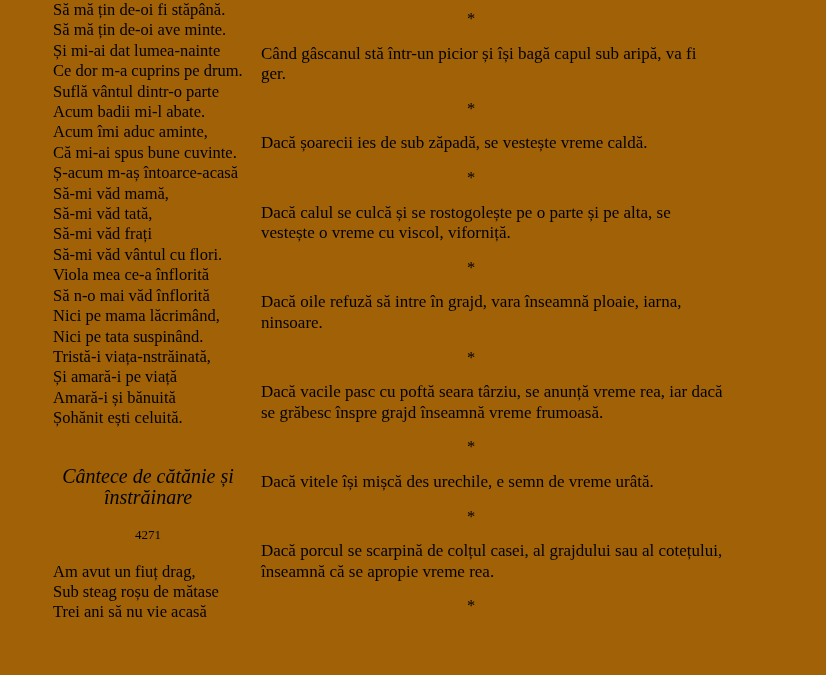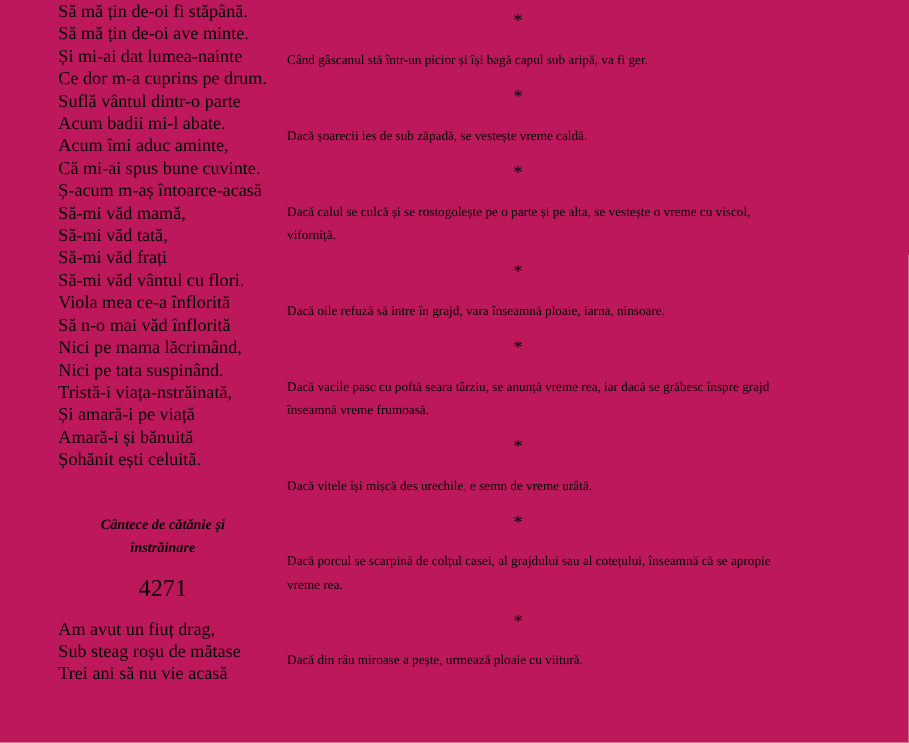--- a/index.html
+++ b/index.html
@@ -11,64 +11,64 @@
     width: 826px;
     height: 675px;
     overflow: hidden;
     font-family: "Liberation Serif", "DejaVu Serif", serif;
     color: #000000;
   }
   #page {
     position: relative;
     width: 826px;
     height: 675px;
-    background: #be185d;
+    background: #a16207;
     overflow: hidden;
   }
 
   
   #col-left {
     position: absolute;
     left: 53px;
     top: 0px;
     width: 195px;
   }
   .verse-line {
     font-size: 16.5px;
     line-height: 20.4px;
     white-space: pre;
     letter-spacing: 0px;
   }
   .section-heading {
-    font-size: 13px;
-    font-weight: bold;
+    font-size: 20px;
+    font-weight: normal;
     font-style: italic;
     line-height: 21px;
     text-align: center;
     width: 190px;
   }
   .poem-number {
-    font-size: 22px;
+    font-size: 13px;
     line-height: 20px;
     text-align: center;
     width: 190px;
   }
   .gap-before-heading { height: 37px; }
   .gap-heading-number { height: 17px; }
   .gap-number-verse  { height: 17px; }
 
   
   #col-right {
     position: absolute;
     left: 261px;
     top: 0px;
     width: 464px;
   }
   .proverb {
-    font-size: 12px;
+    font-size: 17px;
     line-height: 20.6px;
     text-align: left;
     margin: 0;
   }
   .sep {
     font-size: 16.5px;
     line-height: 20.6px;
     text-align: center;
     width: 472px;
     margin-left: -26px;
@@ -162,17 +162,16 @@
     <p class="proverb">Dacă vitele își mișcă des urechile, e semn de vreme urâtă.</p>
 
     <div class="sp-after-par"></div>
     <div class="sep">*</div>
     <div class="sp-after-sep"></div>
     <p class="proverb">Dacă porcul se scarpină de colțul casei, al grajdului sau al cotețului, înseamnă că se apropie vreme rea.</p>
 
     <div class="sp-after-par"></div>
     <div class="sep">*</div>
     <div class="sp-after-sep"></div>
-    <p class="proverb">Dacă din râu miroase a pește, urmează ploaie cu viitură.</p>
 
   </div>
 
 </div>
 
 </body></html>

